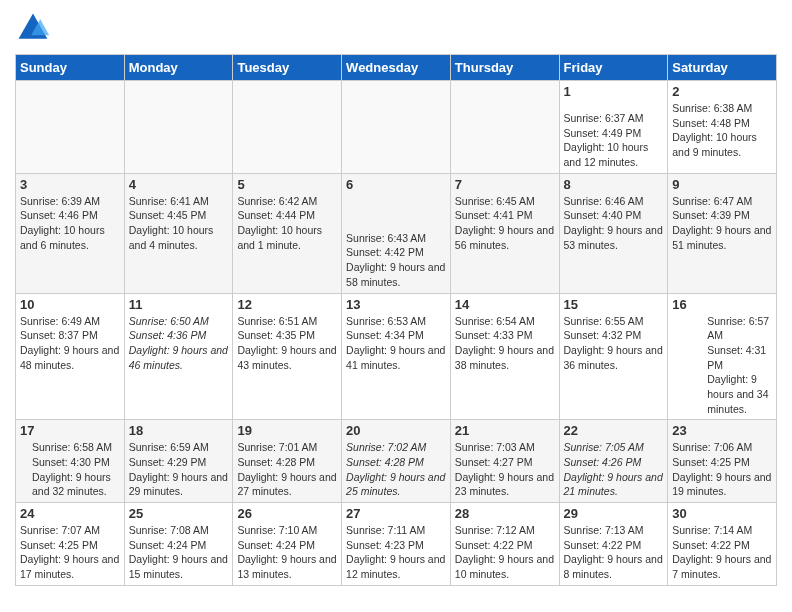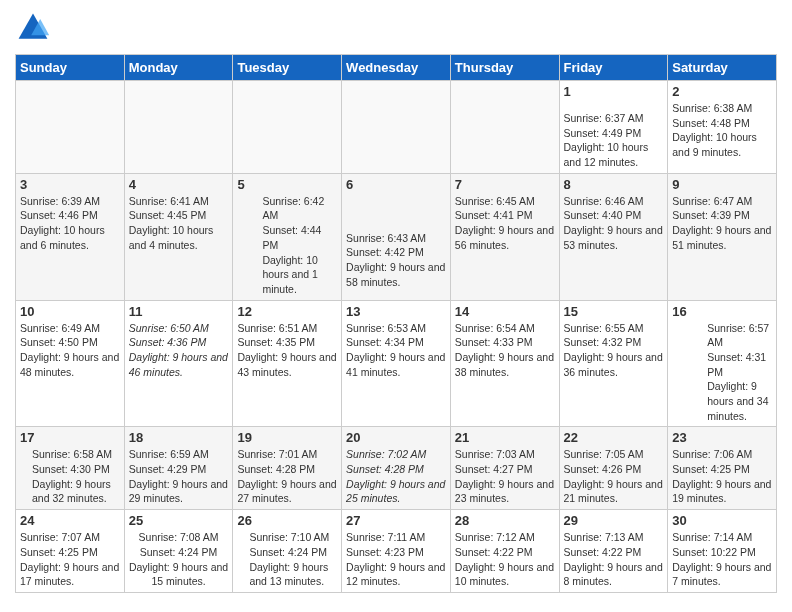--- a/index.html
+++ b/index.html
@@ -162,21 +162,21 @@
 Daylight: 10 hours and 6 minutes.</div>
           </td>
           <td>
             <span class="day-number">4</span>
             <div class="day-info" style="white-space: pre-line;">Sunrise: 6:41 AM
 Sunset: 4:45 PM
 Daylight: 10 hours and 4 minutes.</div>
           </td>
           <td>
             <span class="day-number">5</span>
-            <div class="day-info" style="white-space: pre-line; margin-left: 25px;">Sunrise: 6:42 AM
+            <div class="day-info" style="white-space: pre-line;">Sunrise: 6:42 AM
 Sunset: 4:44 PM
 Daylight: 10 hours and 1 minute.</div>
           </td>
           <td>
             <span class="day-number">6</span>
             <div class="day-info" style="white-space: pre-line; margin-top: 39px;">Sunrise: 6:43 AM
 Sunset: 4:42 PM
 Daylight: 9 hours and 58 minutes.</div>
           </td>
           <td>
@@ -195,21 +195,21 @@
             <span class="day-number">9</span>
             <div class="day-info" style="white-space: pre-line;">Sunrise: 6:47 AM
 Sunset: 4:39 PM
 Daylight: 9 hours and 51 minutes.</div>
           </td>
         </tr>
         <tr>
           <td>
             <span class="day-number">10</span>
             <div class="day-info" style="white-space: pre-line;">Sunrise: 6:49 AM
-Sunset: 4:50 PM
+Sunset: 8:37 PM
 Daylight: 9 hours and 48 minutes.</div>
           </td>
           <td>
             <span class="day-number">11</span>
             <div class="day-info" style="white-space: pre-line; font-style: italic;">Sunrise: 6:50 AM
 Sunset: 4:36 PM
 Daylight: 9 hours and 46 minutes.</div>
           </td>
           <td>
             <span class="day-number">12</span>
@@ -268,47 +268,47 @@
 Daylight: 9 hours and 25 minutes.</div>
           </td>
           <td>
             <span class="day-number">21</span>
             <div class="day-info" style="white-space: pre-line;">Sunrise: 7:03 AM
 Sunset: 4:27 PM
 Daylight: 9 hours and 23 minutes.</div>
           </td>
           <td>
             <span class="day-number">22</span>
-            <div class="day-info" style="white-space: pre-line;">Sunrise: 7:05 AM
+            <div class="day-info" style="white-space: pre-line; font-style: italic;">Sunrise: 7:05 AM
 Sunset: 4:26 PM
 Daylight: 9 hours and 21 minutes.</div>
           </td>
           <td>
             <span class="day-number">23</span>
             <div class="day-info" style="white-space: pre-line;">Sunrise: 7:06 AM
 Sunset: 4:25 PM
 Daylight: 9 hours and 19 minutes.</div>
           </td>
         </tr>
         <tr>
           <td>
             <span class="day-number">24</span>
             <div class="day-info" style="white-space: pre-line;">Sunrise: 7:07 AM
 Sunset: 4:25 PM
 Daylight: 9 hours and 17 minutes.</div>
           </td>
           <td>
             <span class="day-number">25</span>
-            <div class="day-info" style="white-space: pre-line; text-align: center;">Sunrise: 7:08 AM
+            <div class="day-info" style="white-space: pre-line;">Sunrise: 7:08 AM
 Sunset: 4:24 PM
 Daylight: 9 hours and 15 minutes.</div>
           </td>
           <td>
             <span class="day-number">26</span>
-            <div class="day-info" style="white-space: pre-line; margin-left: 12px;">Sunrise: 7:10 AM
+            <div class="day-info" style="white-space: pre-line;">Sunrise: 7:10 AM
 Sunset: 4:24 PM
 Daylight: 9 hours and 13 minutes.</div>
           </td>
           <td>
             <span class="day-number">27</span>
             <div class="day-info" style="white-space: pre-line;">Sunrise: 7:11 AM
 Sunset: 4:23 PM
 Daylight: 9 hours and 12 minutes.</div>
           </td>
           <td>
@@ -319,19 +319,19 @@
           </td>
           <td>
             <span class="day-number">29</span>
             <div class="day-info" style="white-space: pre-line;">Sunrise: 7:13 AM
 Sunset: 4:22 PM
 Daylight: 9 hours and 8 minutes.</div>
           </td>
           <td>
             <span class="day-number">30</span>
             <div class="day-info" style="white-space: pre-line;">Sunrise: 7:14 AM
-Sunset: 10:22 PM
+Sunset: 4:22 PM
 Daylight: 9 hours and 7 minutes.</div>
           </td>
         </tr>
       </tbody>
   </table>
 </div>
 
 </body></html>

